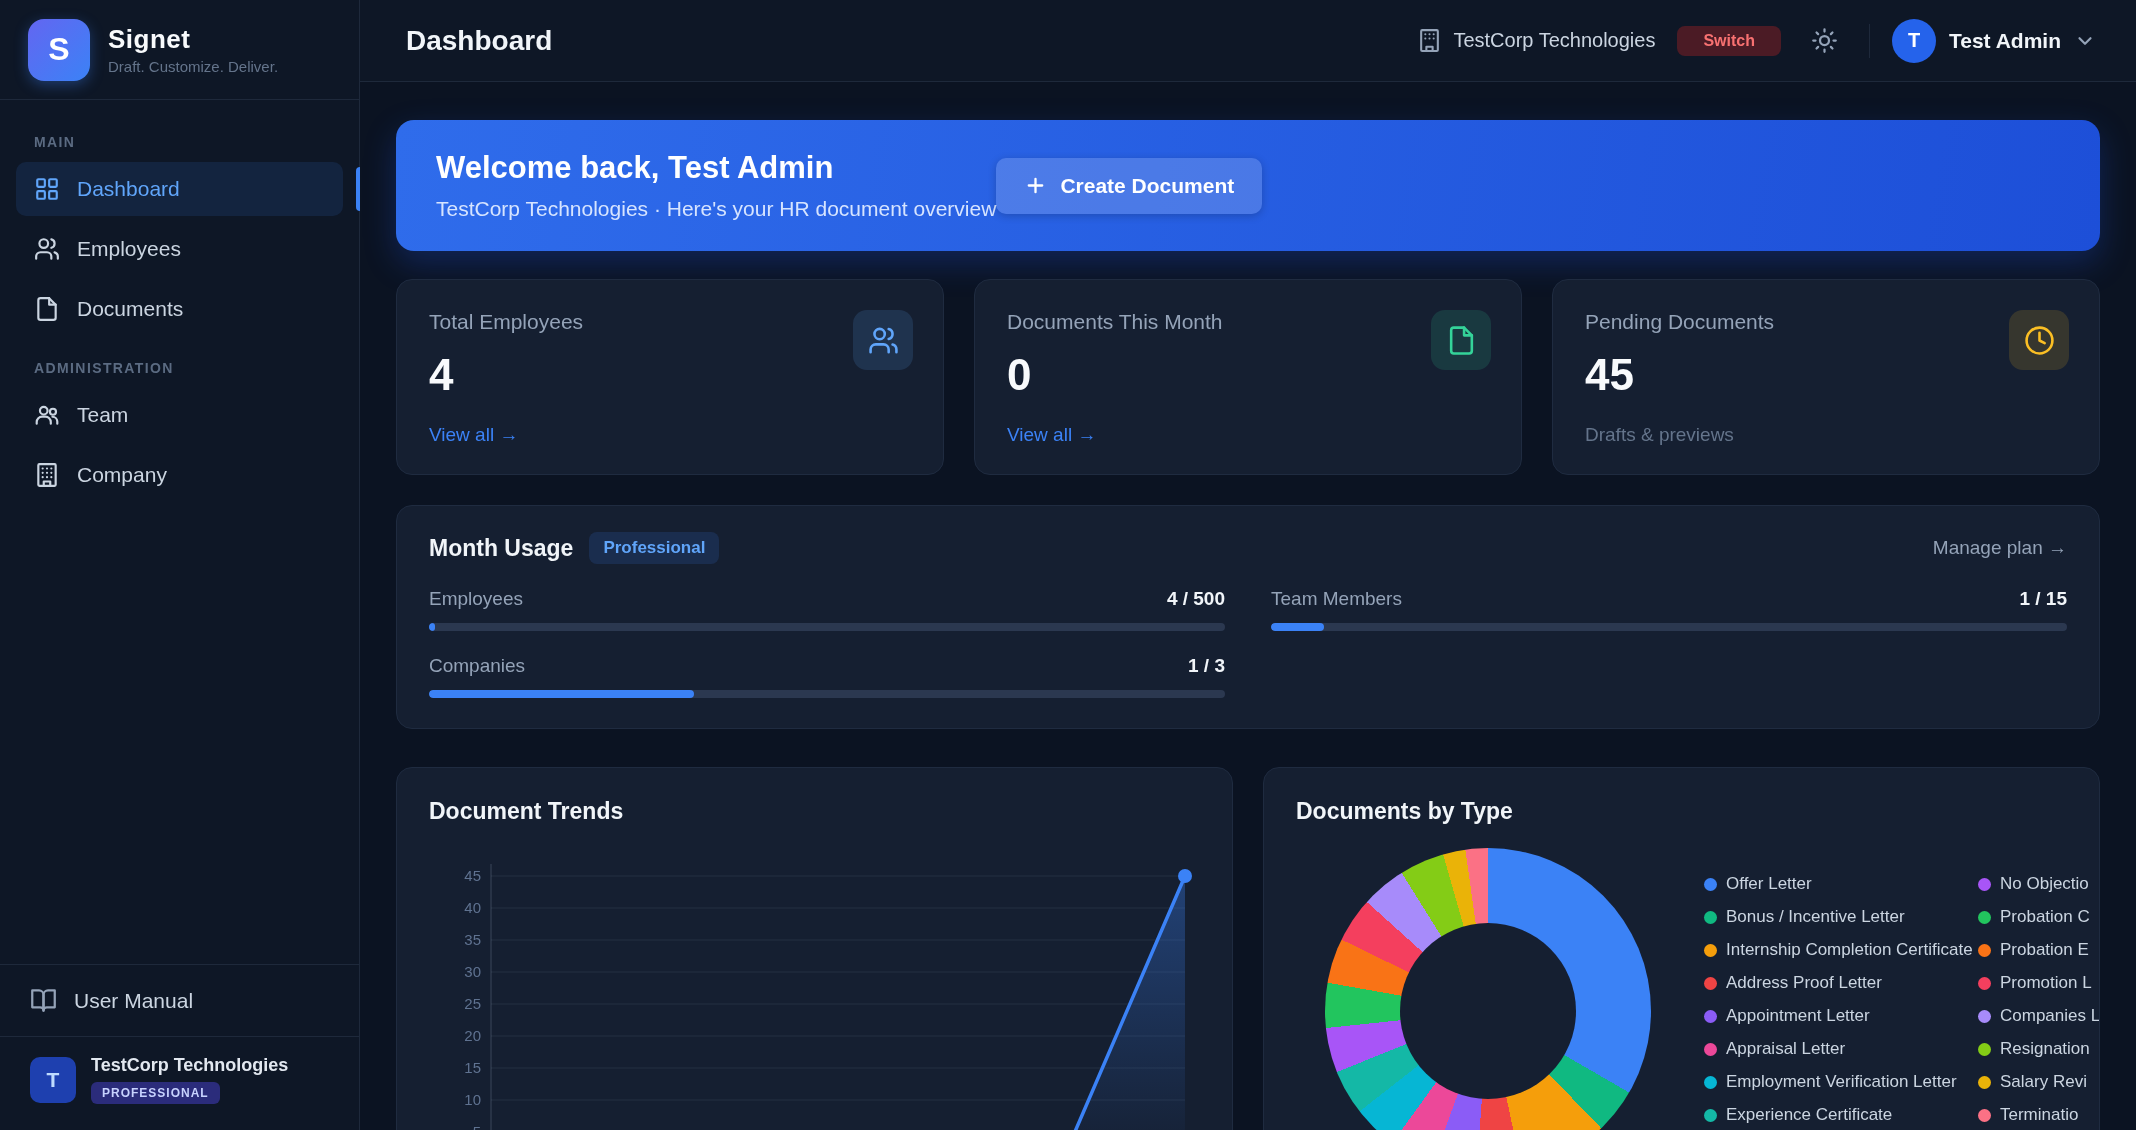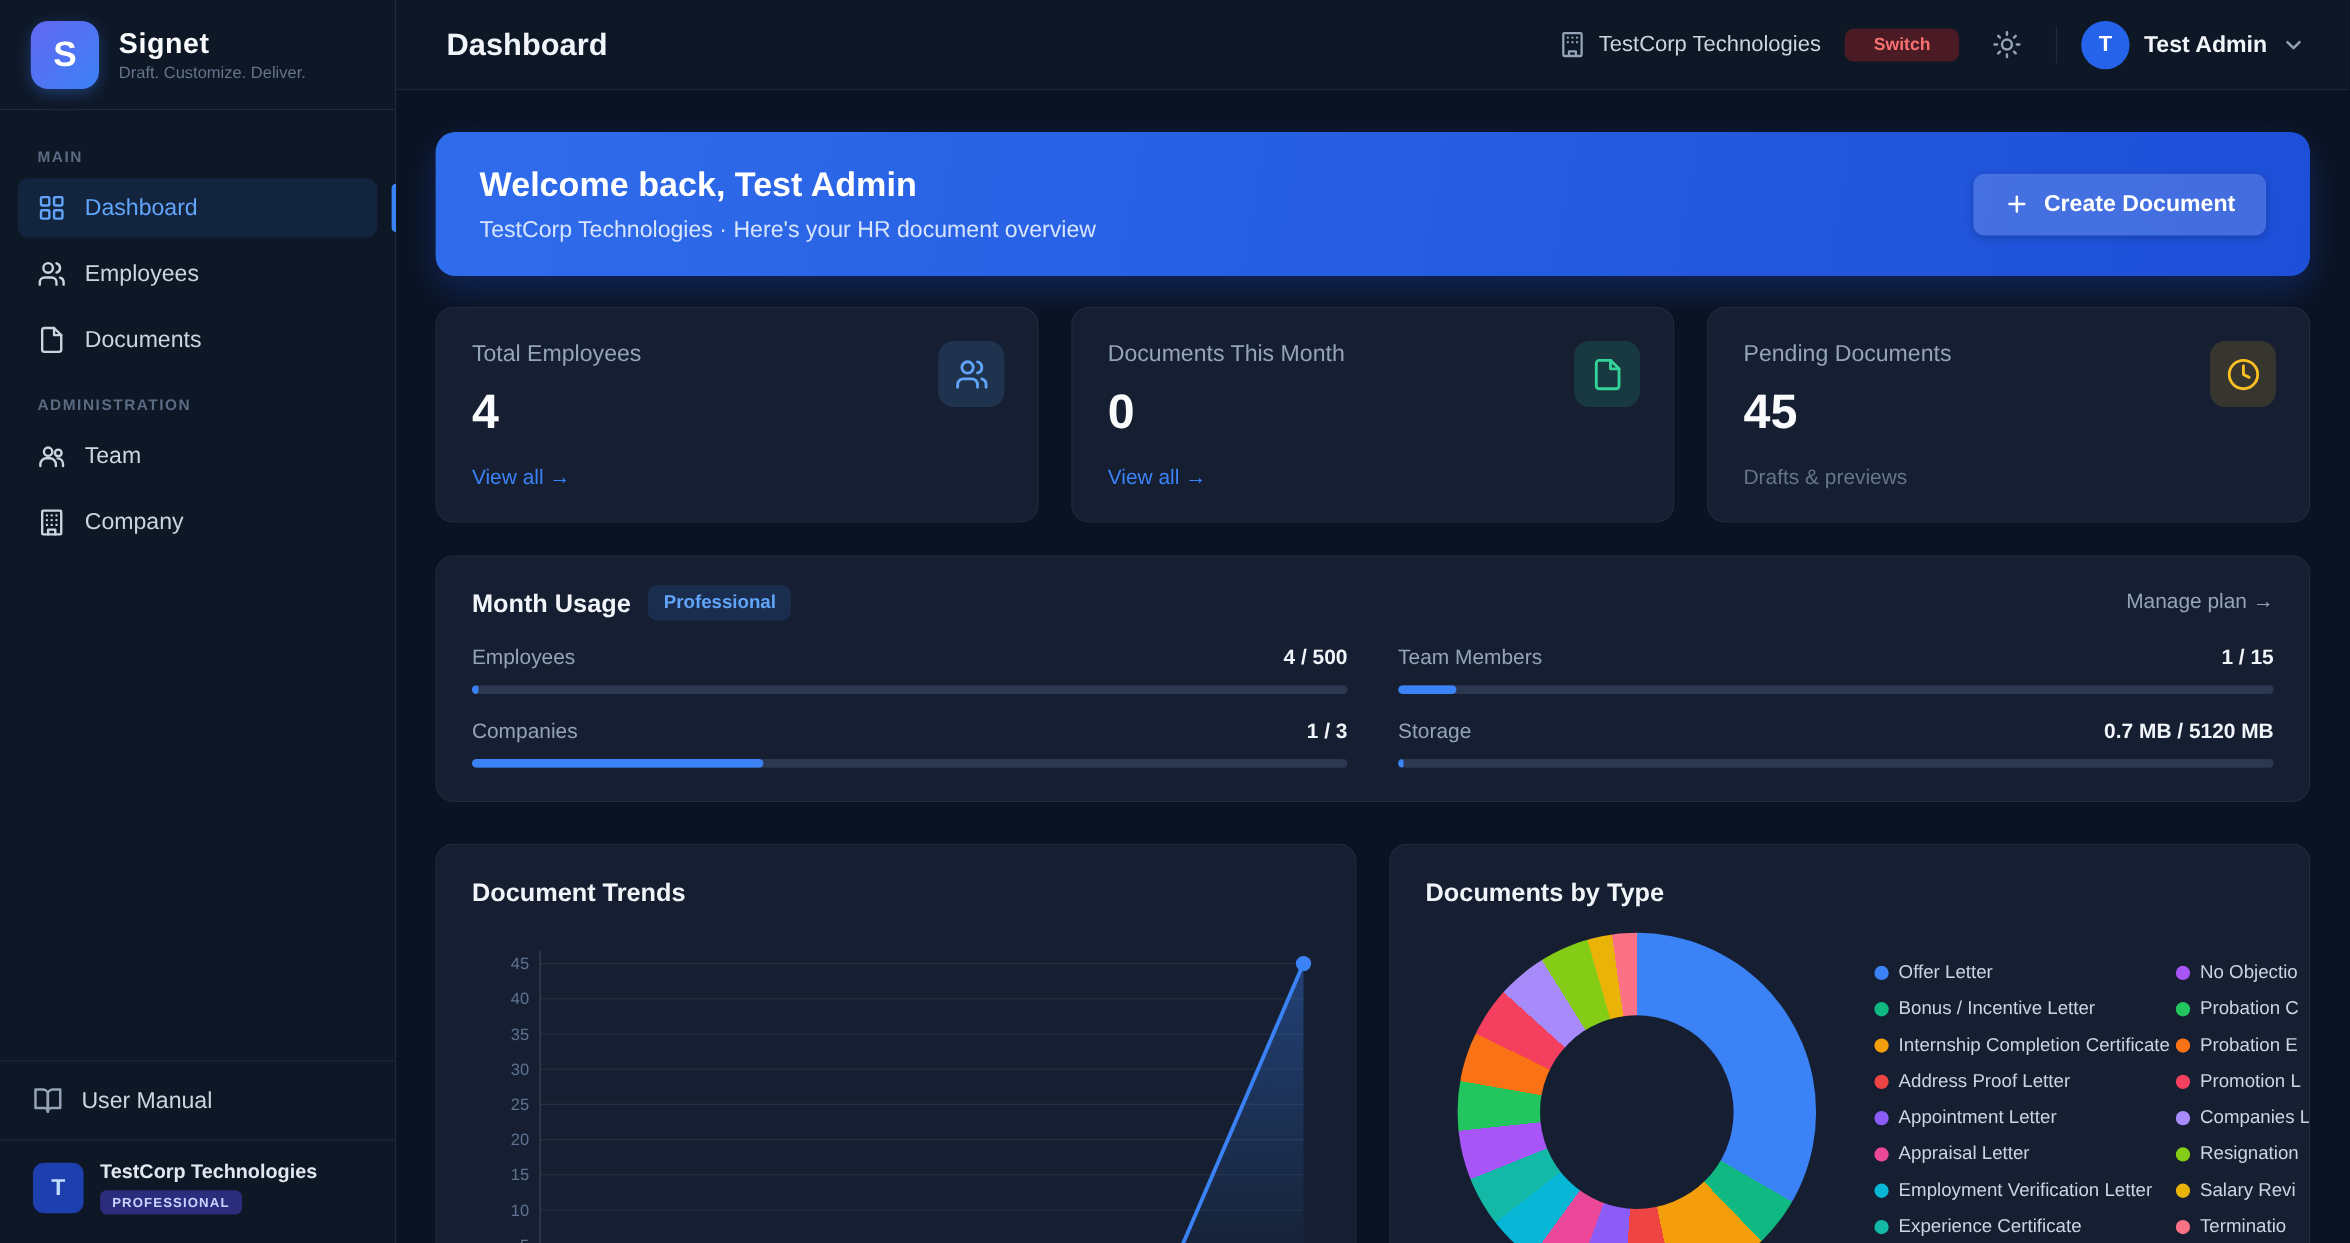--- a/index.html
+++ b/index.html
@@ -48,21 +48,21 @@
   .v-divider{width:1px;height:34px;background:#1e293b;}
   .user-menu{display:flex;align-items:center;gap:13px;cursor:pointer;}
   .user-avatar{width:44px;height:44px;border-radius:50%;background:#2563eb;color:#fff;display:flex;
     align-items:center;justify-content:center;font-size:20px;font-weight:bold;}
   .user-name{font-size:21px;font-weight:bold;color:#f1f5f9;}
   .user-menu svg{width:22px;height:22px;stroke:#94a3b8;fill:none;stroke-width:2.4;stroke-linecap:round;stroke-linejoin:round;}
 
   
   .content{flex:1;padding:38px 36px;overflow:hidden;}
 
-  .welcome{display:flex;align-items:center;justify-content:space-between;border-radius:18px;
+  .welcome{display:flex;align-items:center;justify-content:flex-start;border-radius:18px;
     padding:30px 40px;margin-bottom:28px;background:linear-gradient(100deg,#2f6ceb 0%,#1d4fd8 100%);
     box-shadow:0 12px 32px rgba(29,78,216,.3);}
   .welcome-title{font-size:31px;font-weight:bold;color:#fff;margin-bottom:11px;}
   .welcome-sub{font-size:21px;color:#d6e4ff;}
   .create-btn{display:flex;align-items:center;gap:13px;padding:16px 28px;border-radius:10px;
     background:rgba(255,255,255,.17);color:#fff;font-size:21px;font-weight:bold;cursor:pointer;
     box-shadow:0 2px 8px rgba(0,0,0,.2);}
   .create-btn svg{width:23px;height:23px;stroke:#fff;fill:none;stroke-width:2.4;stroke-linecap:round;}
 
   .stats-row{display:grid;grid-template-columns:repeat(3,1fr);gap:30px;margin-bottom:30px;}
@@ -321,29 +321,20 @@
                 <div class="metric-fill" style="width: 6.7%;"></div>
               </div>
           </div>
           <div>
             <div class="metric-top">
               <span class="metric-label">Companies</span>
               <span class="metric-value">1 / 3</span>
             </div>
             <div class="metric-track">
                 <div class="metric-fill" style="width: 33.3%;"></div>
-              </div>
-          </div>
-          <div>
-            <div class="metric-top">
-              <span class="metric-label">Storage</span>
-              <span class="metric-value">0.7 MB / 5120 MB</span>
-            </div>
-            <div class="metric-track">
-                <div class="metric-fill" style="width: 0.6%;"></div>
               </div>
           </div>
         </div>
       </section>
 
       <div class="charts-row">
         <section class="chart-card">
           <div class="chart-title">Document Trends</div>
           <svg id="trend-svg" width="780" height="470">
               <defs>

